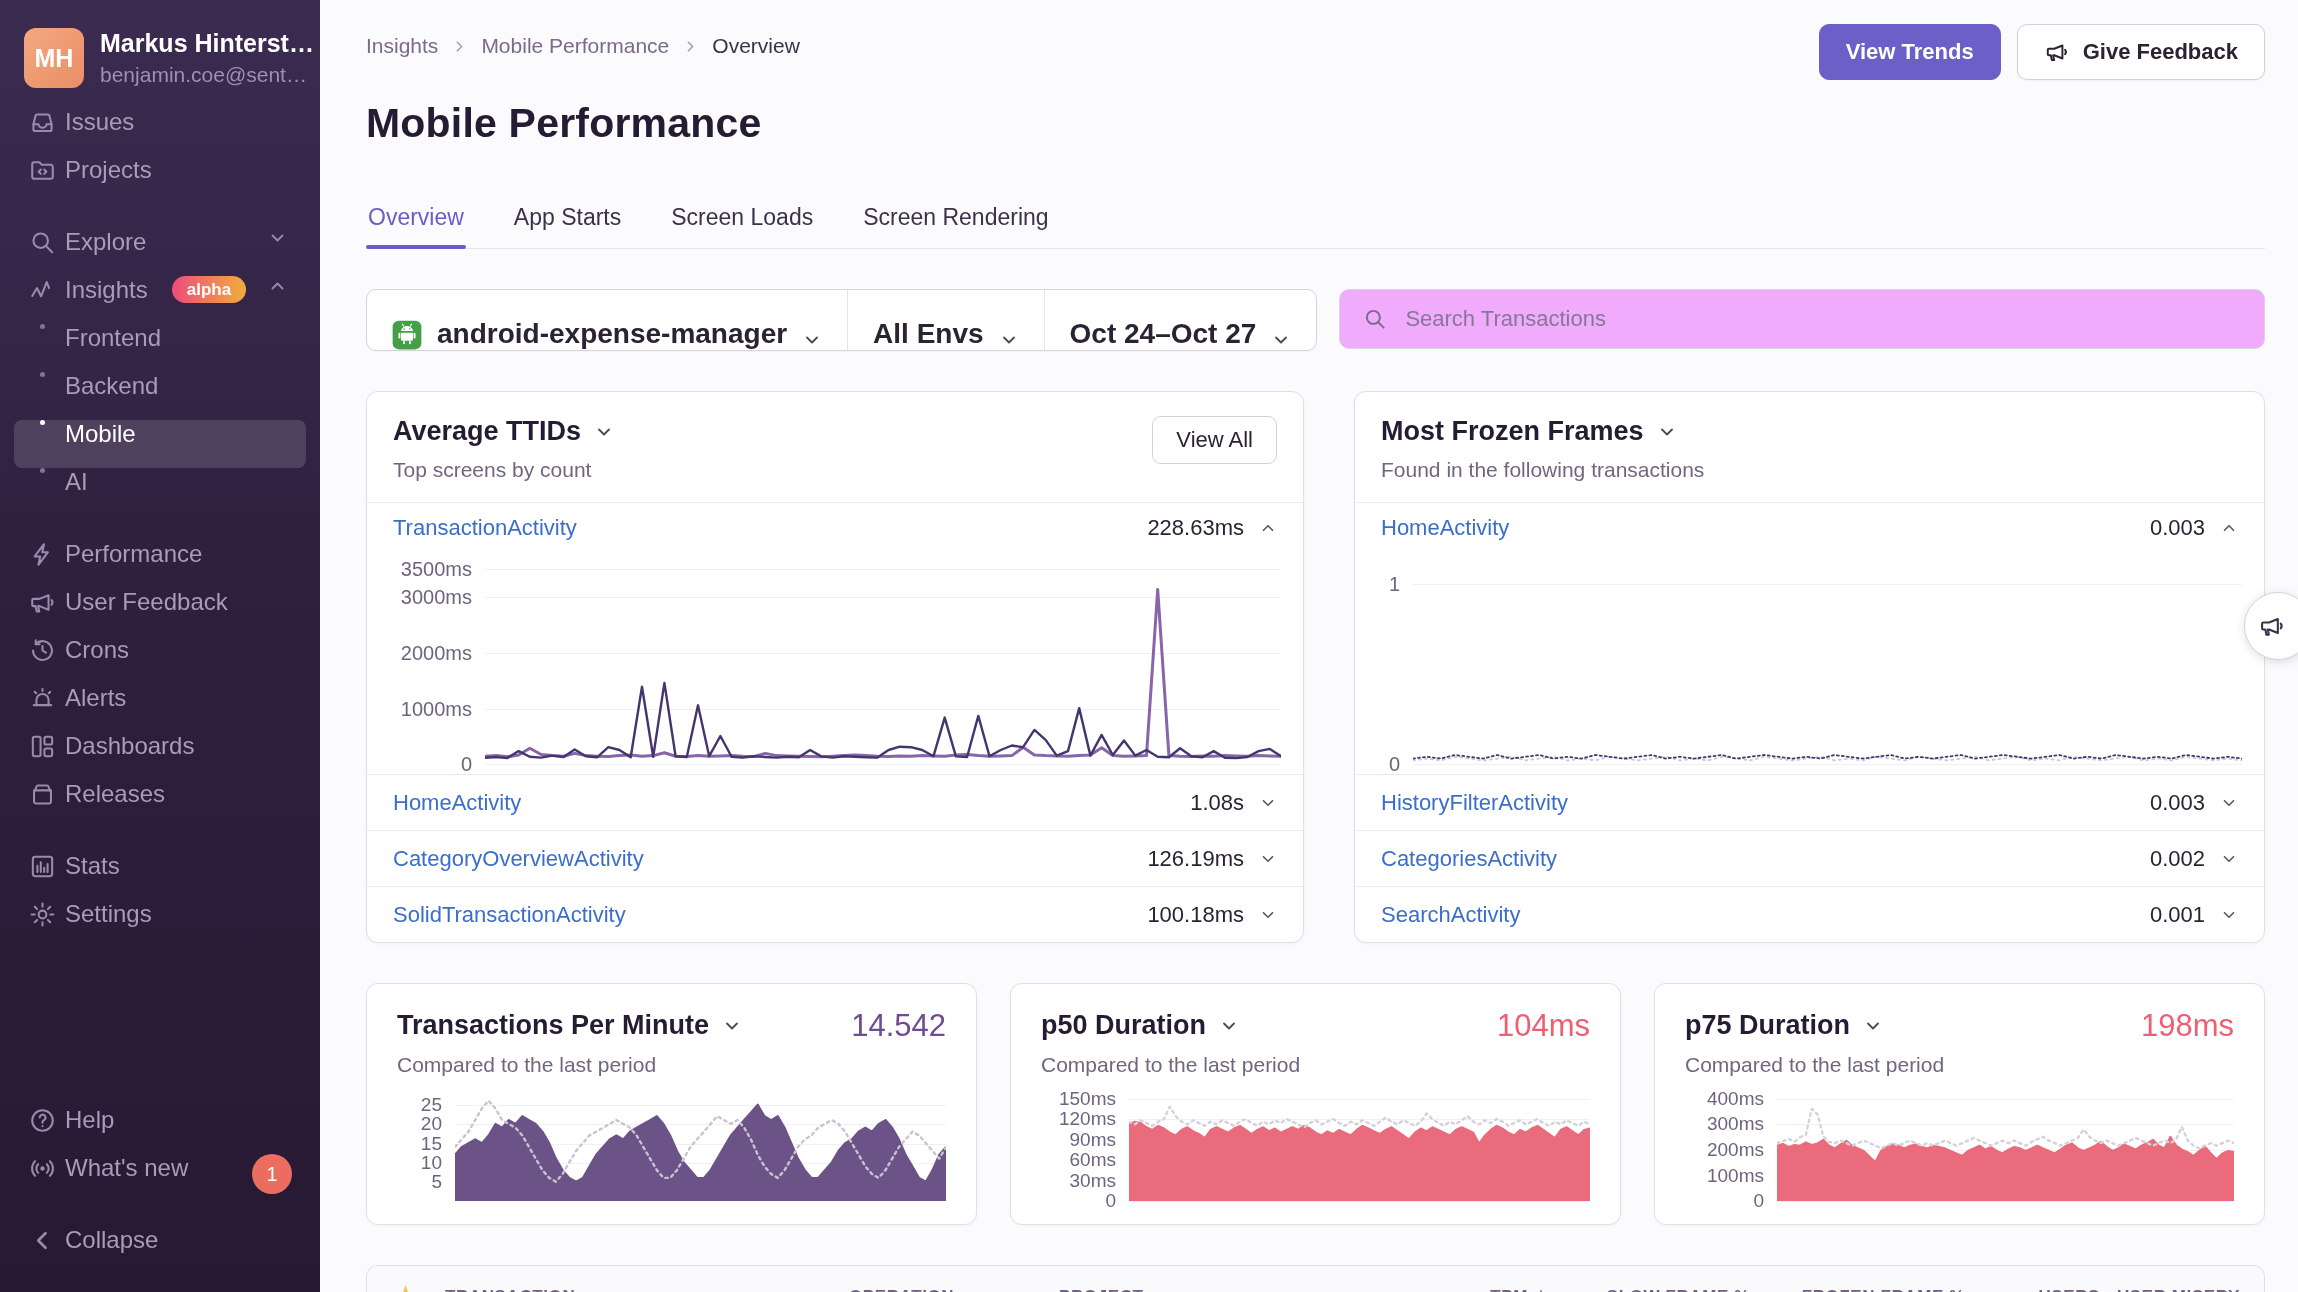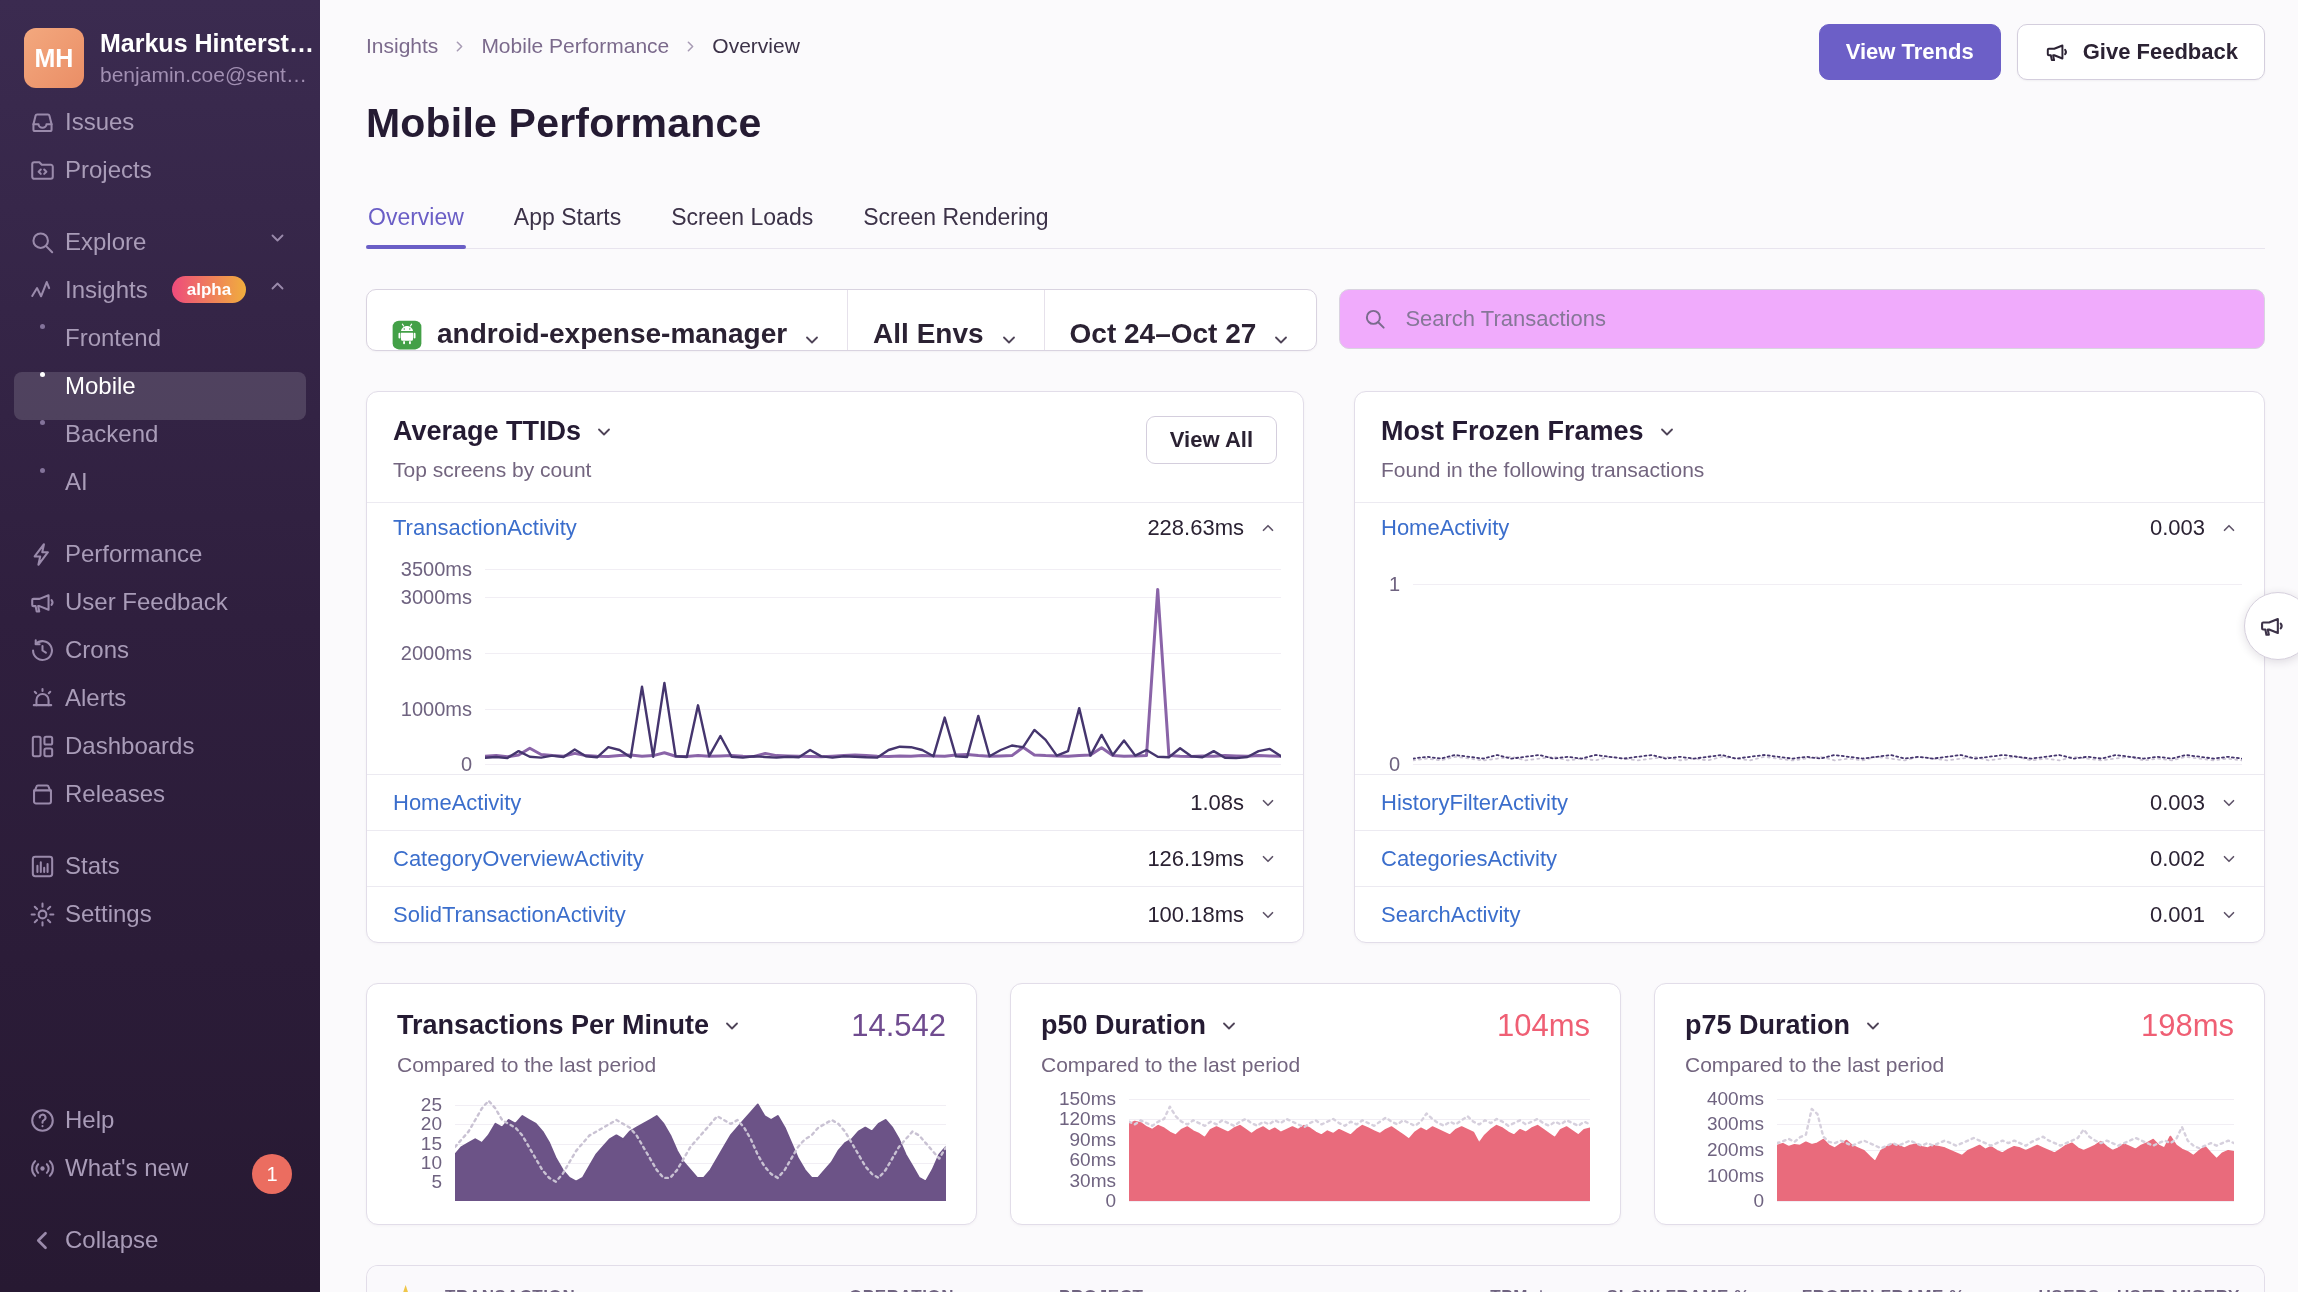--- a/index.html
+++ b/index.html
@@ -65,21 +65,21 @@
   
   .row1{display:flex;gap:50px;margin-top:40px}
   .card{background:#fff;border:1px solid #e2dde9;border-radius:12px;box-shadow:0 1px 3px rgba(40,30,60,.04);
         overflow:hidden;box-sizing:border-box}
   .card-ttids{flex:0 0 938px;width:938px}
   .card-frozen{flex:1}
   .card-head{display:flex;justify-content:space-between;align-items:flex-start;padding:24px 26px 20px;
              border-bottom:1px solid #eceaf1}
   .card-title{font-size:27px;font-weight:700;color:#251b33;display:flex;align-items:center;gap:13px}
   .card-sub{font-size:21px;color:#73657f;margin-top:11px}
-  .btn-viewall{font-size:22px;font-weight:700;color:#2b2233;border:1px solid #d4cedd;border-radius:9px;
+  .btn-viewall{font-size:22px;font-weight:400;color:#2b2233;border:1px solid #d4cedd;border-radius:9px;
                padding:10px 23px;background:#fff;cursor:pointer}
   .t-row{display:flex;justify-content:space-between;align-items:center;height:55px;padding:0 26px;
          border-top:1px solid #eceaf1;font-size:22px}
   .t-row.first{border-top:none;height:50px}
   .t-link{color:#3b6ecc;cursor:pointer}
   .t-val{display:flex;gap:15px;align-items:center;color:#2b2233}
   .chart-wide{display:flex;align-items:stretch;height:207px;padding:4px 22px 10px 6px}
   .c-gutter{position:relative;font-size:20px;color:#6f6380}
   .c-tick{position:absolute;right:13px;transform:translateY(-50%);white-space:nowrap}
   .c-plot{position:relative;flex:1}
@@ -174,27 +174,27 @@
         <span class="ic chev-right-slot" style="width:20px;height:20px">
             <svg viewBox="0 0 24 24">
               <path d="M6 15l6-6 6 6" fill="none" stroke="currentColor" stroke-width="2.2" stroke-linecap="round" stroke-linejoin="round"></path>
             </svg>
           </span>
       </div>
       <div class="nav-item sub">
         <span class="bullet"></span>
         <span>Frontend</span>
       </div>
+      <div class="nav-item sub">
+        <span class="bullet"></span>
+        <span>Backend</span>
+      </div>
       <div class="nav-item sub active">
         <span class="bullet"></span>
         <span>Mobile</span>
-      </div>
-      <div class="nav-item sub">
-        <span class="bullet"></span>
-        <span>Backend</span>
       </div>
       <div class="nav-item sub">
         <span class="bullet"></span>
         <span>AI</span>
       </div>
       <div class="gap"></div>
       <div class="nav-item">
         <span class="ic">
             <svg viewBox="0 0 24 24">
               <path d="M13.2 3.5L5.5 13.6h4.6L8.6 20.5l7.9-10.4h-4.7z" fill="none" stroke="currentColor" stroke-width="1.7" stroke-linejoin="round"></path>

